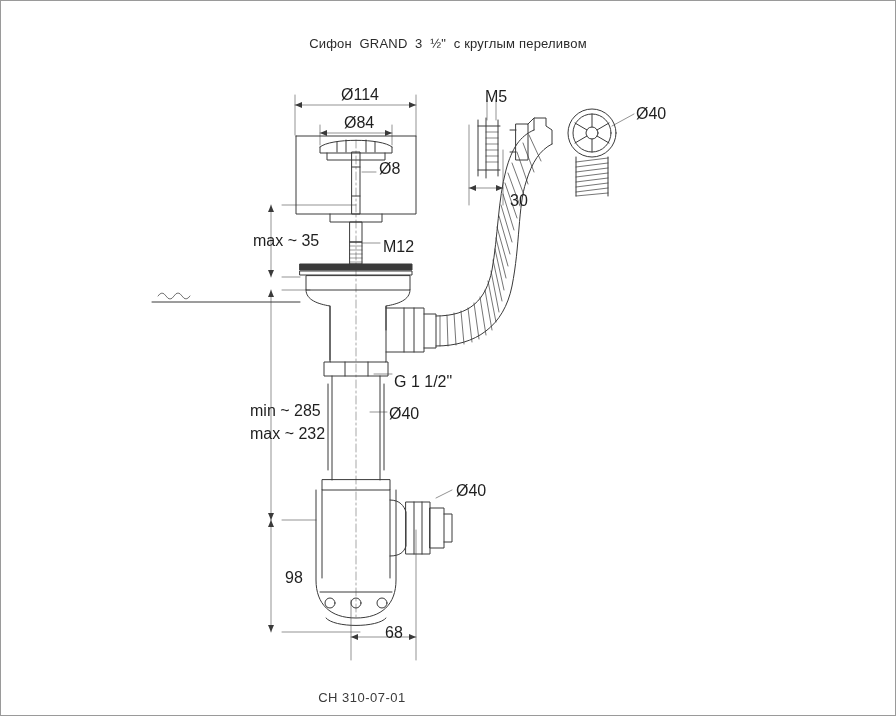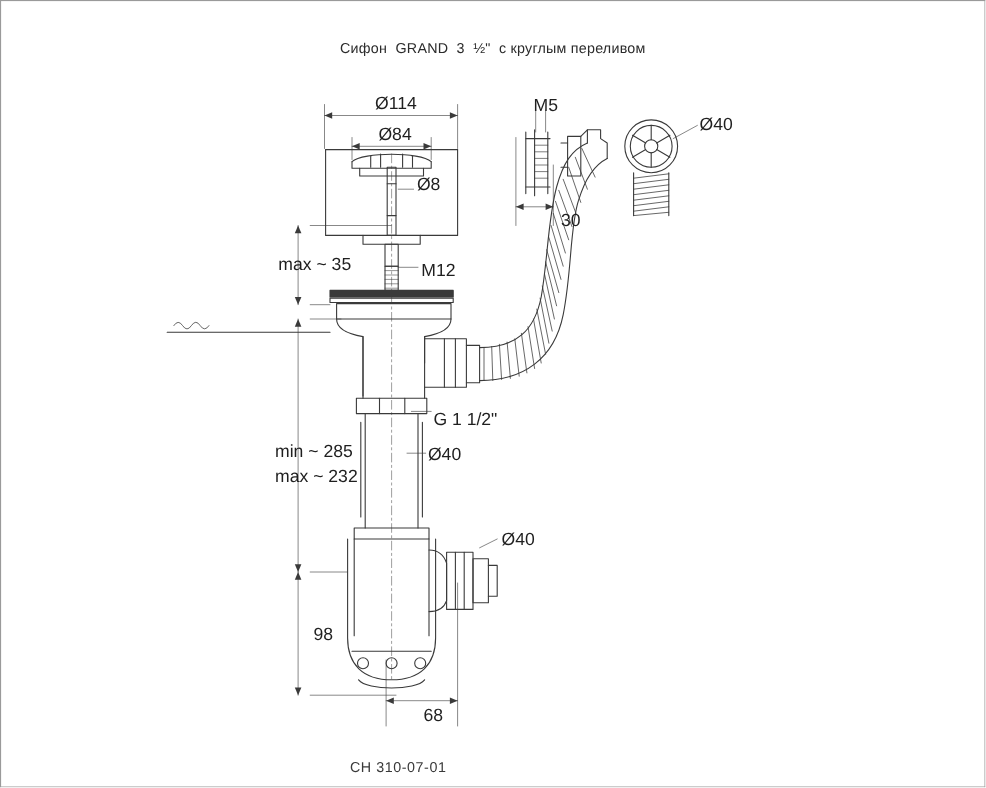--- a/index.html
+++ b/index.html
@@ -283,16 +283,16 @@
   <div class="dim-label" style="left:636px;  top:105px;">Ø40</div>
   <div class="dim-label" style="left:510px;  top:192px;">30</div>
   <div class="dim-label" style="left:253px;  top:232px;">max ~ 35</div>
   <div class="dim-label" style="left:383px;  top:238px;">M12</div>
   <div class="dim-label" style="left:394px;  top:373px;">G 1 1/2"</div>
   <div class="dim-label" style="left:250px;  top:389px;margin-top:36px;">max ~ 232</div>
   <div class="dim-label" style="left:250px;  top:402px;">min ~ 285</div>
   <div class="dim-label" style="left:389px;  top:405px;">Ø40</div>
   <div class="dim-label" style="left:456px; top:482px;">Ø40</div>
   <div class="dim-label" style="left:285px;  top:569px;">98</div>
-  <div class="dim-label" style="left:385px;  top:642px;">68</div>
+  <div class="dim-label" style="left:385px;  top:624px;">68</div>
 
   <div id="drawing-code">СН 310-07-01</div>
 </div>
 
 </body></html>

